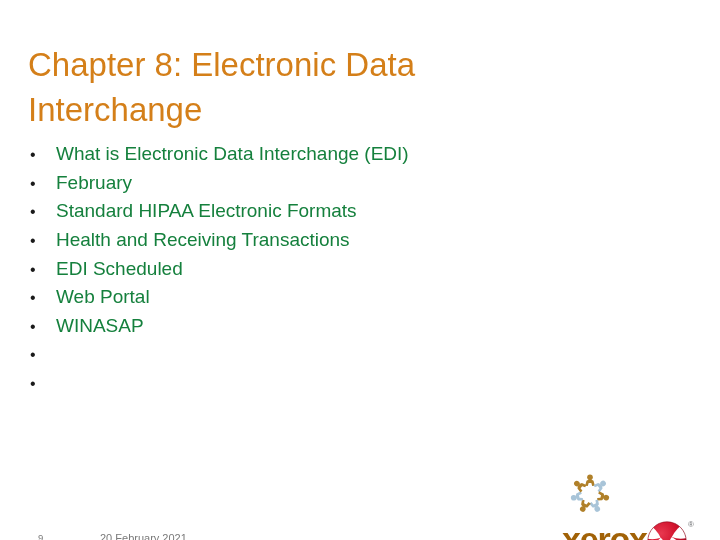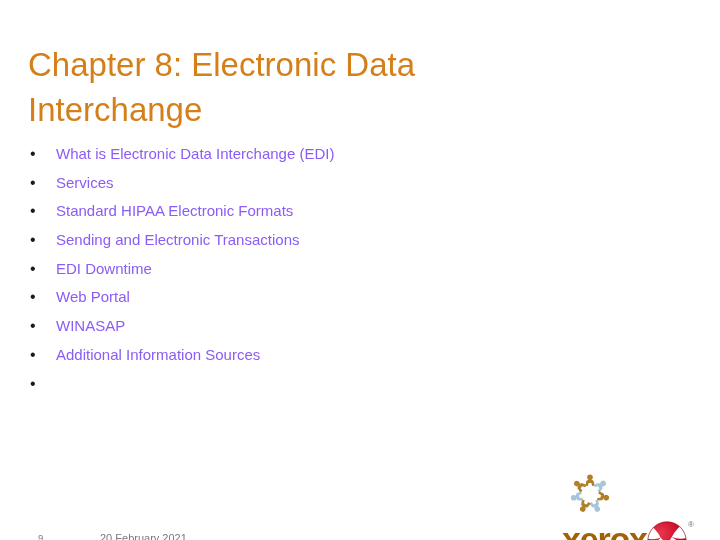--- a/index.html
+++ b/index.html
@@ -51,23 +51,23 @@
     width: 34px;
     flex: 0 0 34px;
     text-align: left;
     padding-left: 8px;
     box-sizing: border-box;
     font-size: 16px;
     line-height: 28.7px;
     color: #1a1a1a;
   }
   .bullet-text {
-    font-size: 15px;
+    font-size: 19px;
     line-height: 28.7px;
-    color: #8b5cf6;
+    color: #15803d;
     white-space: nowrap;
   }
 
   
   #footer-slide-number {
     position: absolute;
     left: 38px;
     top: 504px;
     font-size: 9.5px;
     color: #7a7a7a;
@@ -155,51 +155,50 @@
 
   <div id="body">
 
     <div class="bullet-row">
       <span class="bullet-mark">•</span>
       <span class="bullet-text">What is Electronic Data Interchange (EDI)</span>
     </div>
 
     <div class="bullet-row">
       <span class="bullet-mark">•</span>
-      <span class="bullet-text">Services</span>
+      <span class="bullet-text">February</span>
     </div>
 
     <div class="bullet-row">
       <span class="bullet-mark">•</span>
       <span class="bullet-text">Standard HIPAA Electronic Formats</span>
     </div>
 
     <div class="bullet-row">
       <span class="bullet-mark">•</span>
-      <span class="bullet-text">Sending and Electronic Transactions</span>
-    </div>
-
-    <div class="bullet-row">
-      <span class="bullet-mark">•</span>
-      <span class="bullet-text">EDI Downtime</span>
+      <span class="bullet-text">Health and Receiving Transactions</span>
+    </div>
+
+    <div class="bullet-row">
+      <span class="bullet-mark">•</span>
+      <span class="bullet-text">EDI Scheduled</span>
     </div>
 
     <div class="bullet-row">
       <span class="bullet-mark">•</span>
       <span class="bullet-text">Web Portal</span>
     </div>
 
     <div class="bullet-row">
       <span class="bullet-mark">•</span>
       <span class="bullet-text">WINASAP</span>
     </div>
 
     <div class="bullet-row">
       <span class="bullet-mark">•</span>
-      <span class="bullet-text">Additional Information Sources</span>
     </div>
 
     <div class="bullet-row">
       <span class="bullet-mark">•</span>
     </div>
 
   </div>
 
   <div id="footer-slide-number">9</div>
 

